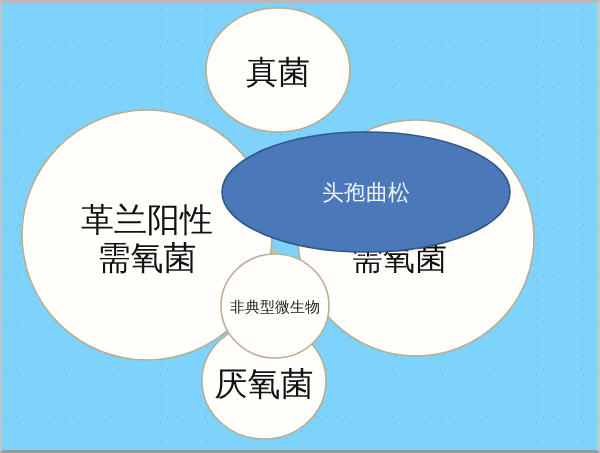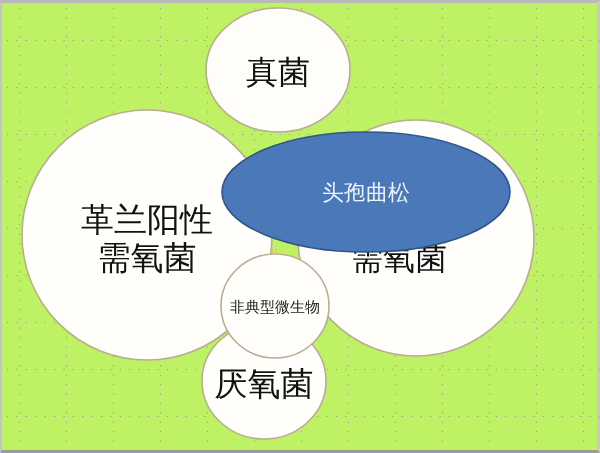--- a/index.html
+++ b/index.html
@@ -8,21 +8,21 @@
       background: #fdfdfd;
       font-family: "DejaVu Serif", "Liberation Serif", serif;
     }
     .frame {
       position: absolute; left: 0; top: 0; width: 600px; height: 453px;
       box-sizing: border-box;
       border-top: 3px solid #b8b8b8;
       border-left: 2px solid #c4c4c4;
       border-right: 3px solid #c8c8c8;
       border-bottom: 3px solid #9a9a9a;
-      background: #bef264;
+      background: #7dd3fc;
     }
     svg { position: absolute; left: 0; top: 0; }
     .label-serif { font-family: "DejaVu Serif", "Liberation Serif", serif; fill: #111; }
     .label-sans { font-family: "DejaVu Sans", "Liberation Sans", sans-serif; }
   </style>
 </head>
 <body>
 
 <div class="frame">
   <svg width="600" height="453" viewBox="0 0 600 453">

